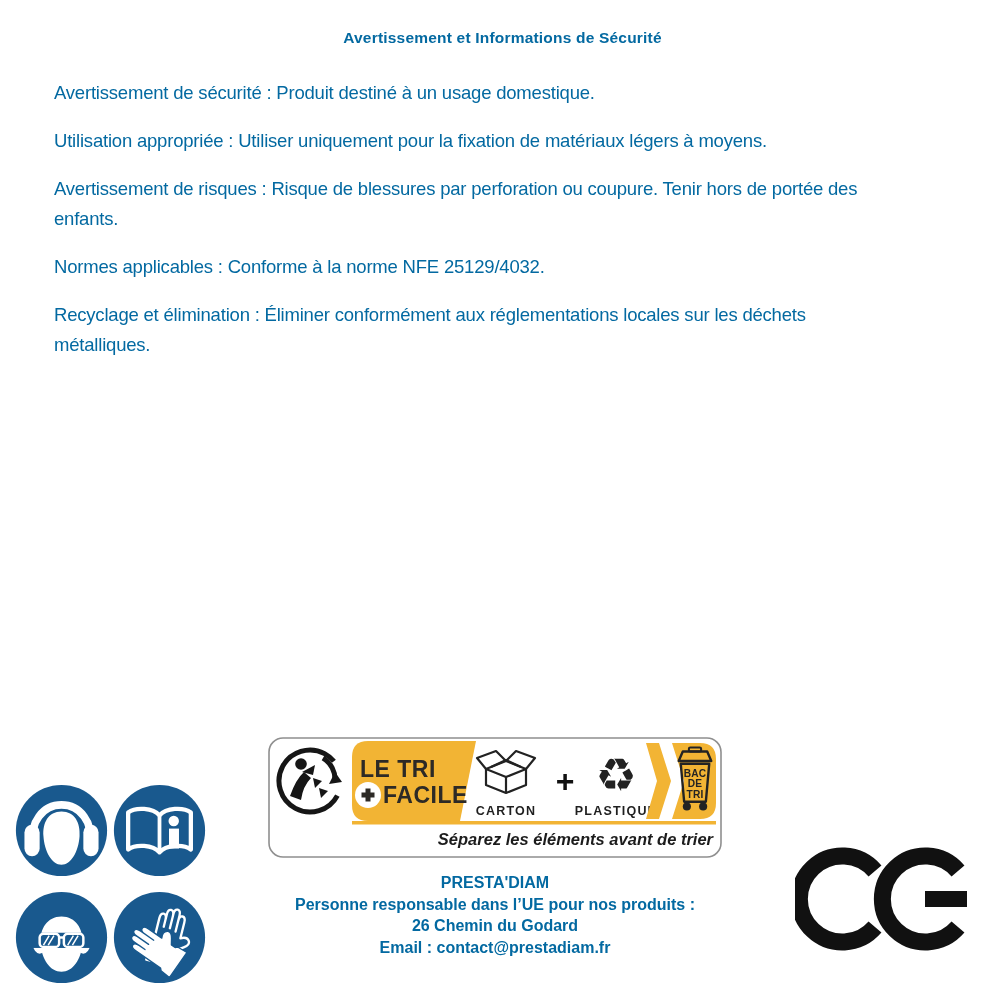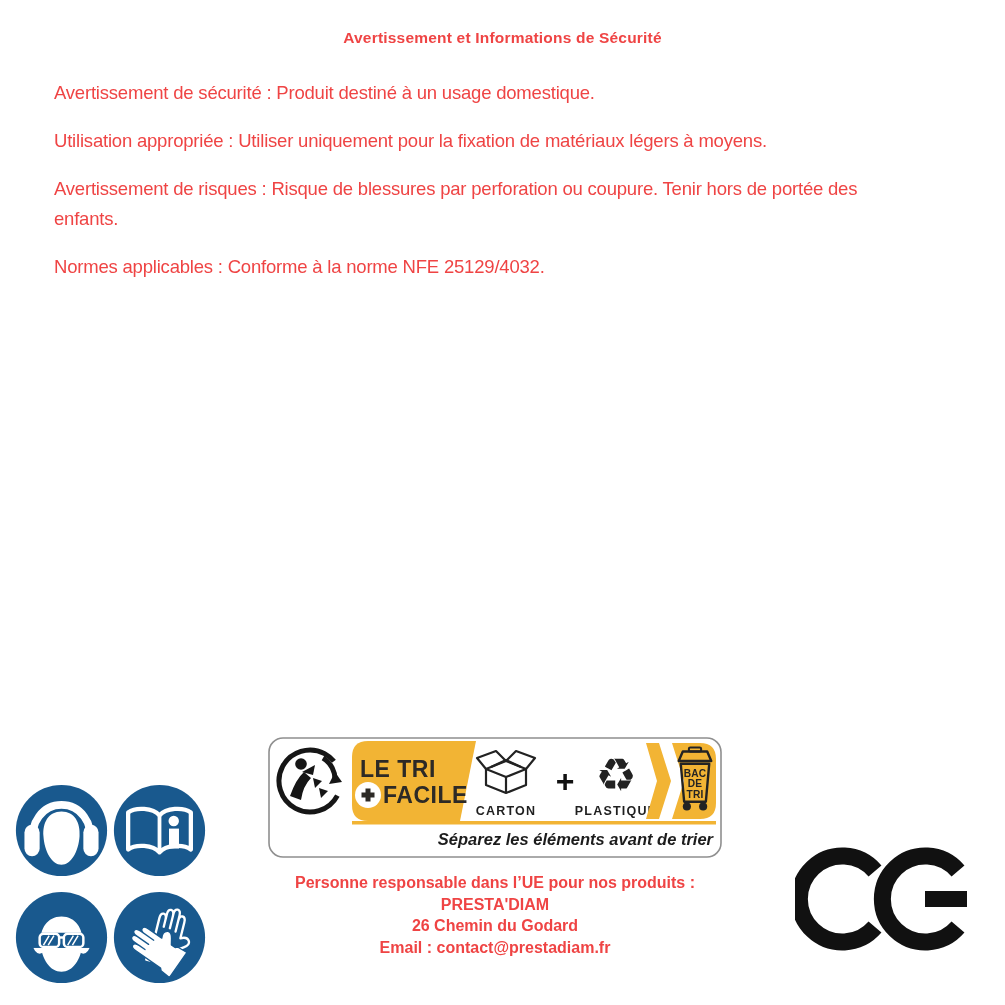--- a/index.html
+++ b/index.html
@@ -1,17 +1,17 @@
 <!DOCTYPE html>
 <html><head>
 <meta charset="utf-8">
 <style>
   html,body{margin:0;padding:0;background:#fff;}
   .page{position:relative;width:1005px;height:1005px;background:#ffffff;
-        font-family:"Liberation Sans",sans-serif;color:#ef4444;overflow:hidden;}
+        font-family:"Liberation Sans",sans-serif;color:#0369a1;overflow:hidden;}
 
   .doc-title{position:absolute;top:29px;left:0;width:100%;text-align:center;
              font-size:15.5px;font-weight:bold;letter-spacing:.2px;}
 
   .paras{position:absolute;top:78px;left:54px;width:910px;
          font-size:18.5px;line-height:30px;letter-spacing:-.2px;}
   .para{margin:0 0 18px 0;}
 
   
   .icons{position:absolute;left:14px;top:783px;
@@ -40,20 +40,21 @@
 
 <div class="page">
 
   <div class="doc-title">Avertissement et Informations de Sécurité</div>
 
   <div class="paras">
       <div class="para">Avertissement de sécurité : Produit destiné à un usage domestique.</div>
       <div class="para">Utilisation appropriée : Utiliser uniquement pour la fixation de matériaux légers à moyens.</div>
       <div class="para">Avertissement de risques : Risque de blessures par perforation ou coupure. Tenir hors de portée des<br>enfants.</div>
       <div class="para">Normes applicables : Conforme à la norme NFE 25129/4032.</div>
+      <div class="para">Recyclage et élimination : Éliminer conformément aux réglementations locales sur les déchets<br>métalliques.</div>
     </div>
 
   <div class="icons">
     <div class="icon-cell">
       <svg width="95" height="95" viewBox="0 0 100 100">
         <circle cx="50" cy="50" r="48" fill="#19598e"></circle>
         <path d="M21 62 A 30 31 0 1 1 79 62" fill="none" stroke="#fff" stroke-width="8"></path>
         <path d="M50 30 C 64 30 70 42 69 56 C 68 72 60 86 50 86 C 40 86 32 72 31 56 C 30 42 36 30 50 30 Z" fill="#fff"></path>
         <rect x="11" y="44" width="16" height="33" rx="8" fill="#fff"></rect>
         <rect x="73" y="44" width="16" height="33" rx="8" fill="#fff"></rect>
@@ -142,22 +143,22 @@
       <text class="t-bin" x="28" y="45" text-anchor="middle">BAC</text>
       <text class="t-bin" x="28" y="61" text-anchor="middle">DE</text>
       <text class="t-bin" x="28" y="77" text-anchor="middle">TRI</text>
     </svg>
 
     <rect x="84" y="84" width="364" height="3.5" fill="#f2b434"></rect>
     <text class="t-instr" x="445" y="108" text-anchor="end">Séparez les éléments avant de trier</text>
   </svg>
 
   <div class="contact">
+    <div>PRESTA'DIAM</div>
     <div>Personne responsable dans l’UE pour nos produits :</div>
-    <div>PRESTA'DIAM</div>
     <div>26 Chemin du Godard</div>
     <div>Email : contact@prestadiam.fr</div>
   </div>
 
   <svg class="ce" width="172" height="112" viewBox="0 0 172 112">
     <path d="M80 28 A43 43 0 1 0 80 84" fill="none" stroke="#111" stroke-width="17"></path>
     <path d="M163 28 A43 43 0 1 0 163 84" fill="none" stroke="#111" stroke-width="17"></path>
     <rect x="130" y="48" width="44" height="16" fill="#111"></rect>
   </svg>
 

